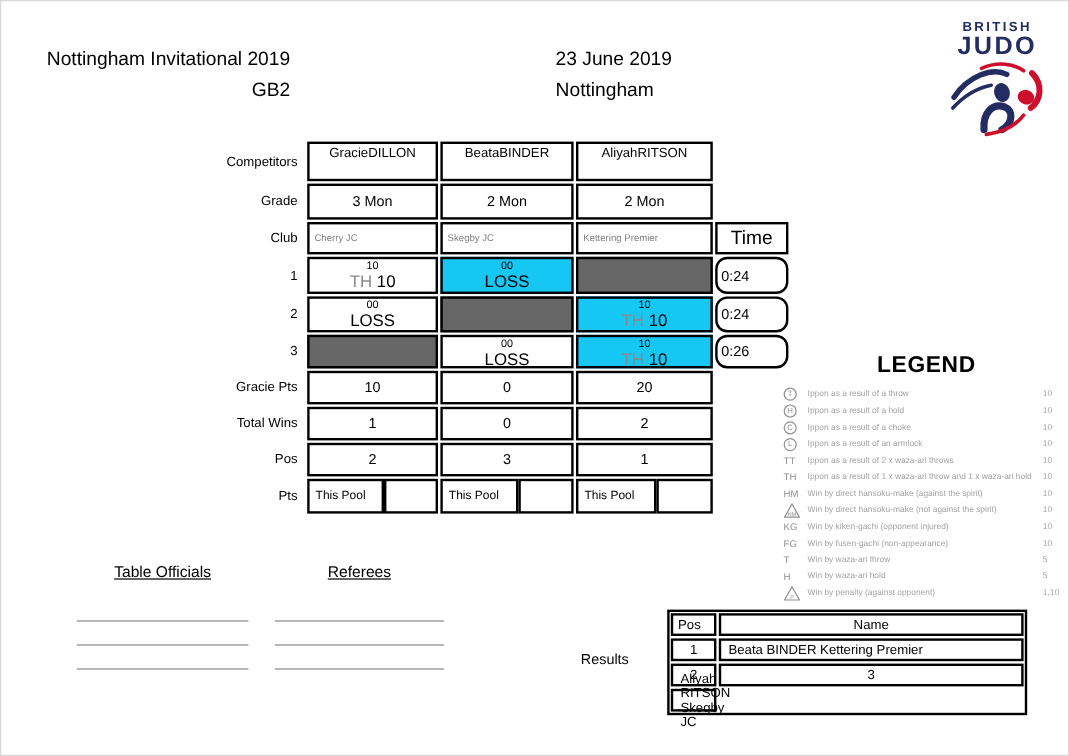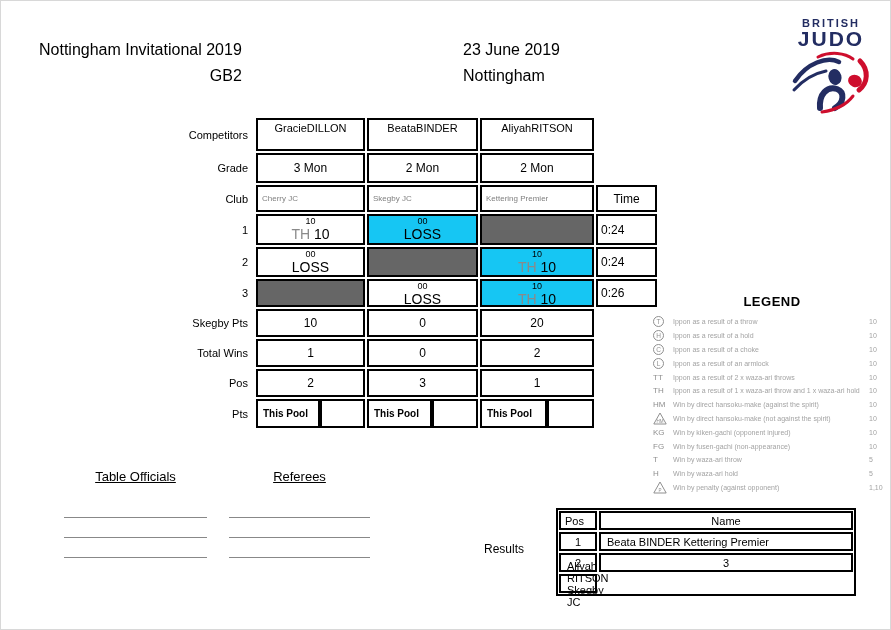--- a/index.html
+++ b/index.html
@@ -21,38 +21,38 @@
           grid-template-rows:33px 30px 27px 31px 30px 28px 28px 28px 28px 29px;
           gap:2px; }
   .lbl  { display:flex; align-items:center; justify-content:flex-end;
           padding-right:6px; font-size:11px; }
   .box  { border:2px solid #000; background:#fff; }
   .nob  { }
   .name { font-size:11px; line-height:13px; padding:2px 4px; display:flex;
           flex-direction:row; justify-content:center; }
   .grade { display:flex; align-items:center; justify-content:center; font-size:12px; }
   .club  { display:flex; align-items:center; font-size:8px; color:#808080; padding-left:4px; }
-  .timehead { display:flex; align-items:center; justify-content:center; font-size:12px; }
-  .timecell { display:flex; align-items:center; font-size:12px; padding-left:3px; }
+  .timehead { display:flex; align-items:center; justify-content:center; font-size:16px; }
+  .timecell { display:flex; align-items:center; font-size:12px; padding-left:3px;border-radius:10px; }
   .rcell { display:flex; flex-direction:column; align-items:center; justify-content:flex-start; }
   .rcell[data-state="highlight"] { background:#16c6f3; }
   .rcell[data-state="blocked"]   { background:#666666; }
   .rtop  { font-size:9px; line-height:11px; height:11px; }
   .rmain { font-size:14px; line-height:15px; }
   .rmain .code { color:#8a8a8a; }
   .rmain .code:not(:empty) { margin-right:4px; }
   .tot   { display:flex; align-items:center; justify-content:center; font-size:12px; }
   .split { display:flex; }
   .split .sleft  { flex:1.15; border:2px solid #000; display:flex; align-items:center;
-                   padding-left:5px; font-size:10px;font-weight:bold; }
+                   padding-left:5px; font-size:10px; }
   .split .sright { flex:0.85; border:2px solid #000; }
 
   
   .legend { position:absolute; left:652px; top:293px; width:238px; }
-  .legend h3 { font-size:13px; text-align:center; letter-spacing:0.5px; margin-bottom:6px; }
+  .legend h3 { font-size:19px; text-align:center; letter-spacing:0.5px; margin-bottom:6px; }
   .lrow { display:flex; align-items:center; height:13.8px; gap:4px; }
   .lic  { width:16px; display:flex; align-items:center; flex:none; }
   .circ { width:11px; height:11px; border:1px solid #8f8f8f; border-radius:50%;
           font-size:6.5px; color:#8f8f8f; display:flex; align-items:center; justify-content:center; }
   .ctxt { font-size:8px; color:#8f8f8f; }
   .ltext { flex:1; font-size:7px; color:#a3a3a3; white-space:nowrap; }
   .lval  { width:22px; font-size:7px; color:#a3a3a3; }
 
   
   .officials { position:absolute; top:468px; }
@@ -169,21 +169,21 @@
     <div class="box rcell" data-state="plain">
       <span class="rtop">00</span>
       <span class="rmain"><span class="code"></span><span>LOSS</span></span>
     </div>
     <div class="box rcell" data-state="highlight">
       <span class="rtop">10</span>
       <span class="rmain"><span class="code">TH</span><span>10</span></span>
     </div>
     <div class="box timecell">0:26</div>
 
-    <div class="lbl">Skegby Pts</div>
+    <div class="lbl">Gracie Pts</div>
     <div class="box tot">10</div>
     <div class="box tot">0</div>
     <div class="box tot">20</div>
     <div class="nob"></div>
 
     <div class="lbl">Total Wins</div>
     <div class="box tot">1</div>
     <div class="box tot">0</div>
     <div class="box tot">2</div>
     <div class="nob"></div>

